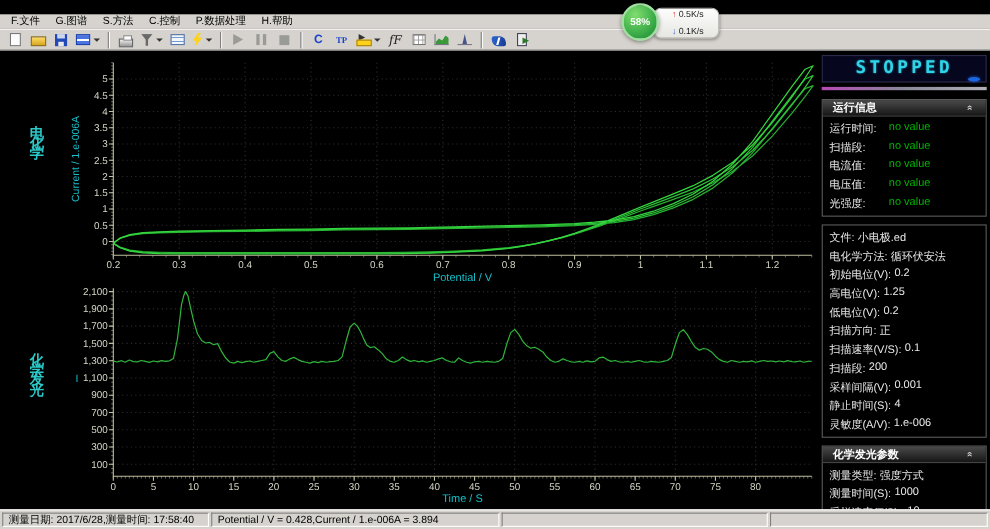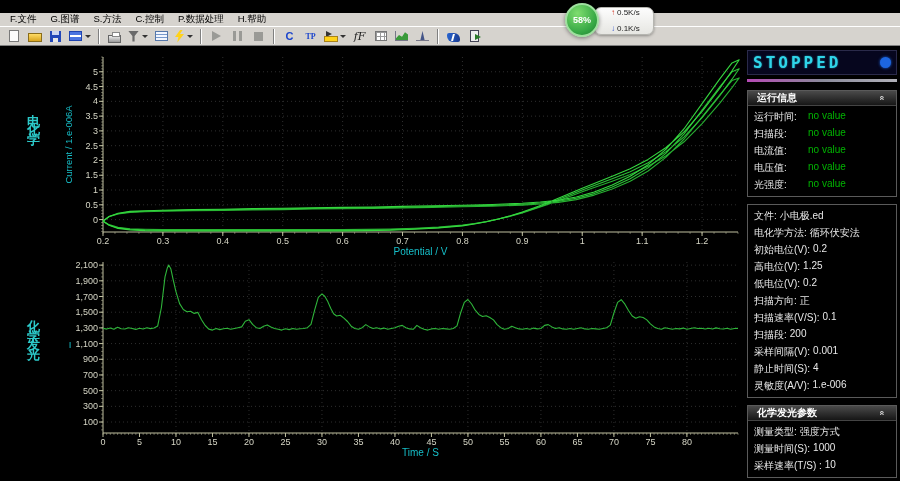--- a/index.html
+++ b/index.html
@@ -81,21 +81,21 @@
     background:radial-gradient(circle at 35% 28%,#7fdd6f,#36a845 65%,#1f7a2f);
     border:2px solid #9fdf9f;box-shadow:0 1px 4px rgba(0,0,0,.45);
     color:#fff;font-size:9px;font-weight:bold;display:flex;align-items:center;justify-content:center;}
   
   .vlabel{position:absolute;color:#2cc9c9;font-size:13px;font-weight:bold;
     writing-mode:vertical-rl;text-orientation:upright;letter-spacing:9px;}
   
   svg{font-family:"Liberation Sans",sans-serif;}
   
   .rightcol{position:absolute;left:747px;top:50px;width:150px;}
-  .stopped{height:25px;background:#06061e;border:1px solid #2a2a4a;display:flex;align-items:center;padding:0 5px;}
+  .stopped{height:25px;background:#06061e;border:1px solid #2a2a4a;display:flex;align-items:center;padding:0 5px;flex-direction:column;}
   .stopped-text{font-family:"DejaVu Sans Mono",monospace;font-size:16px;font-weight:bold;
     letter-spacing:3px;color:#2fd4e8;text-shadow:0 0 2px #1a8aa0;}
   .stopped-dot{margin-left:auto;width:11px;height:11px;border-radius:50%;background:#1d66e0;box-shadow:0 0 3px #1d66e0;}
   .rdivider{height:3px;margin:4px 0 8px;background:linear-gradient(to right,#b44ab4,#8a8a9a,#b0b0b8);}
   .panel{border:1px solid #5a5a5a;background:#000;margin-bottom:7px;}
   .phead{height:15px;background:linear-gradient(#4a4a4a,#161616);color:#fff;font-size:10px;font-weight:bold;
     display:flex;align-items:center;padding:0 9px;border-bottom:1px solid #444;}
   .pcollapse{margin-left:auto;color:#ddd;font-size:9px;transform:rotate(90deg);width:10px;text-align:center;}
   .pcollapse::before{content:"\00AB";}
   .pbody{padding:2px 0 3px;}
@@ -794,13 +794,19 @@
             <span class="pvalue-plain">1000</span>
           </div>
           <div class="prow">
             <span>采样速率(T/S) :</span>
             <span class="pvalue-plain">10</span>
           </div>
         </div>
     </div>
   </div>
 
+  <div class="statusbar">
+    <div class="scell" style="width:188px;">测量日期: 2017/6/28,测量时间: 17:58:40</div>
+    <div class="scell" style="width:262px;">Potential / V = 0.428,Current / 1.e-006A = 3.894</div>
+    <div class="scell" style="flex:1;"></div>
+    <div class="scell" style="width:198px;"></div>
+  </div>
 </div>
 
 </body></html>

